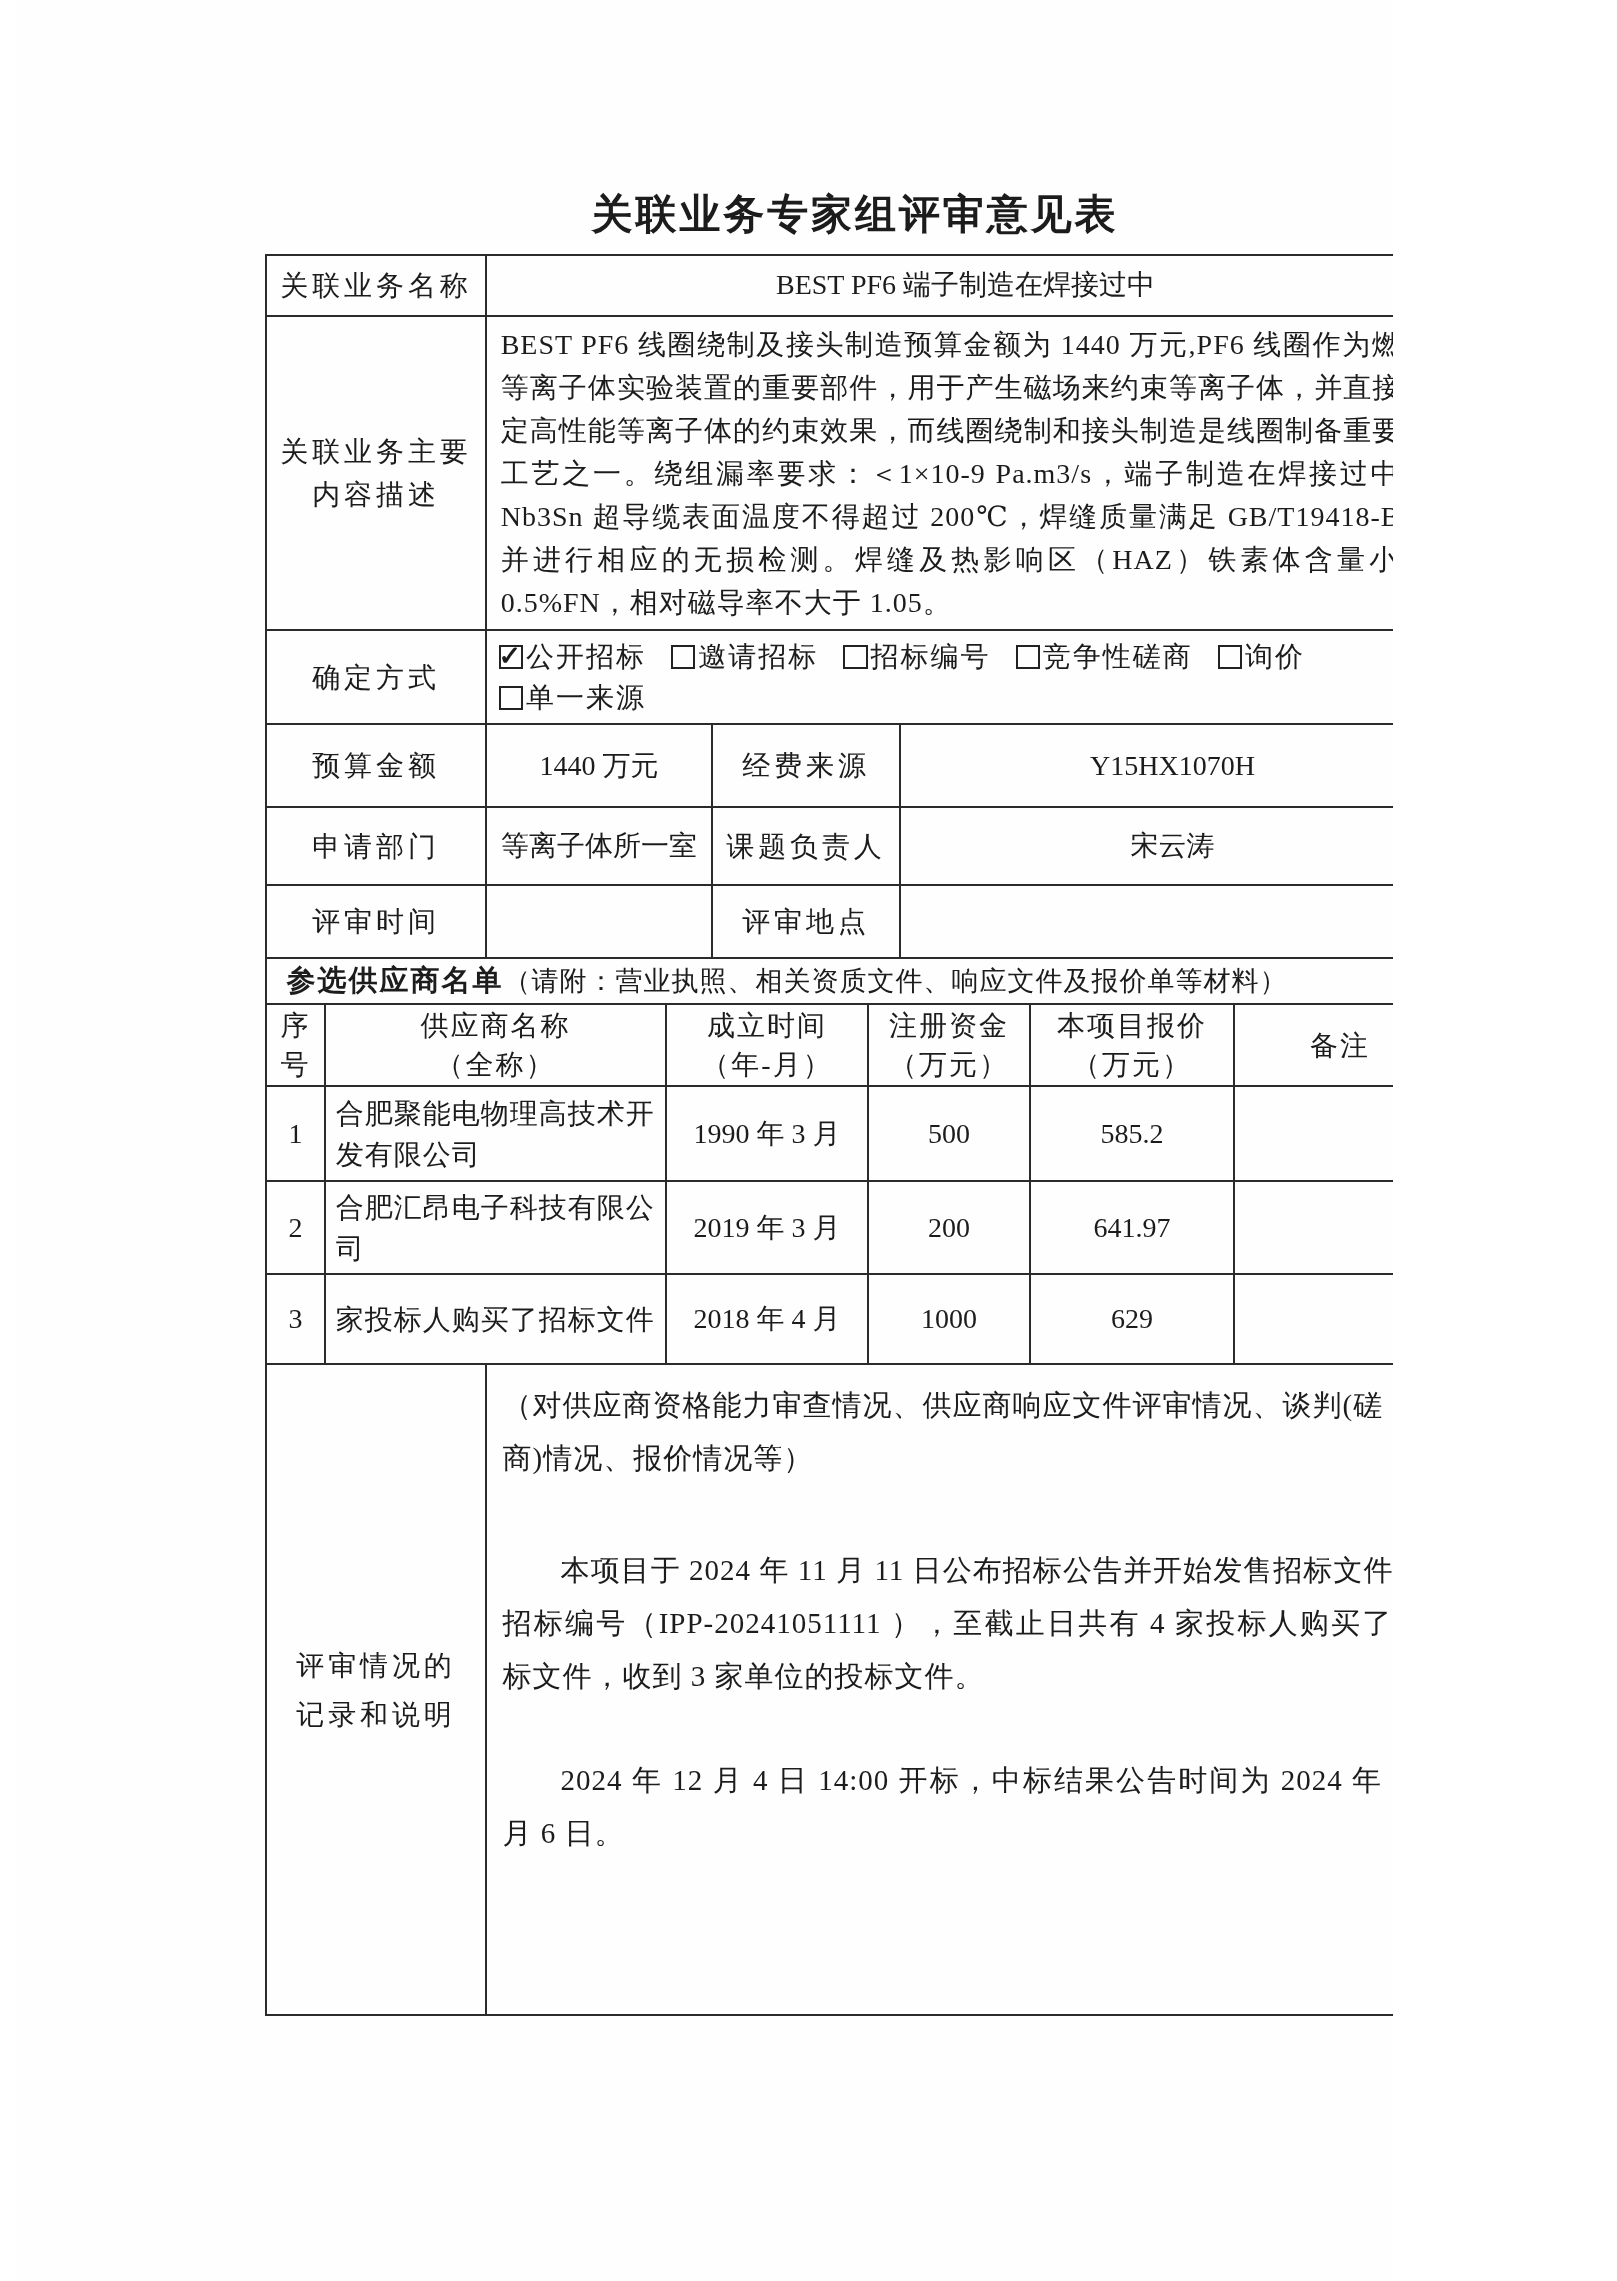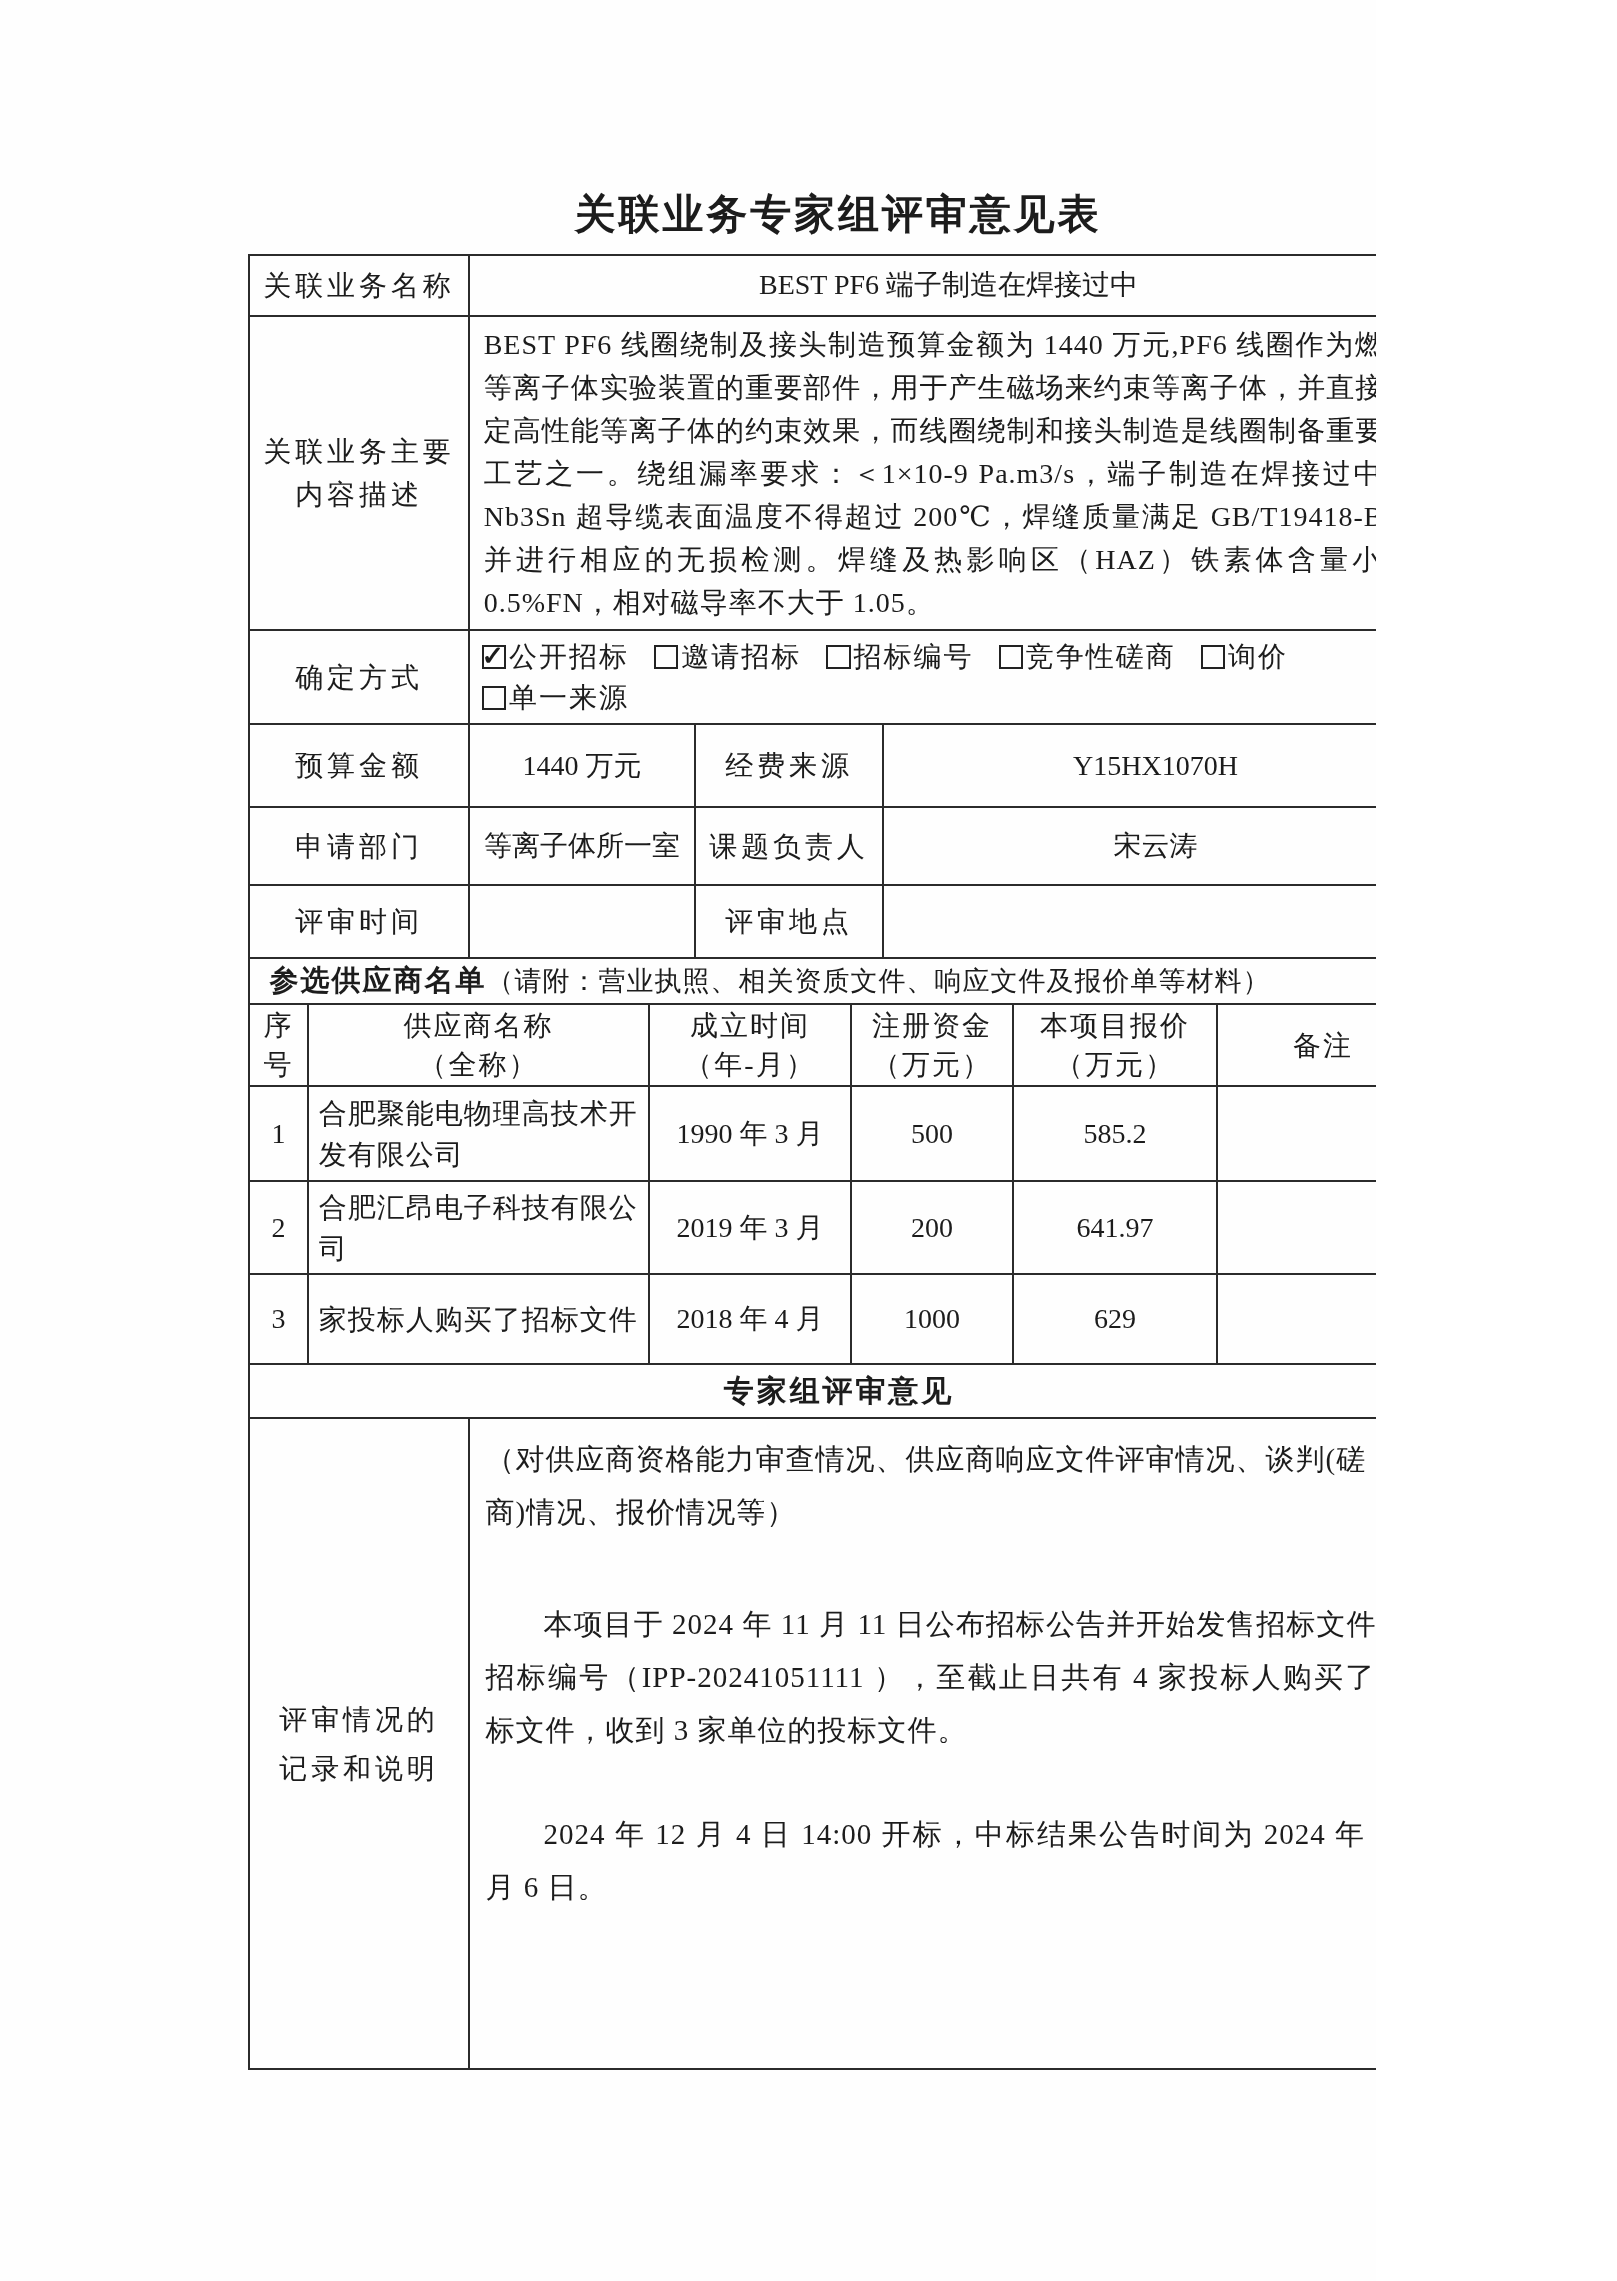--- a/index.html
+++ b/index.html
@@ -4,20 +4,21 @@
 <style>
   html,body { margin:0; padding:0; background:#ffffff; }
   .page {
     position: relative;
     width: 1376px;
     height: 2281px;
     background: #fefefe;
     color: #1c1c1c;
     font-family: "Liberation Serif", "DejaVu Serif", serif;
     overflow: hidden;
+    margin-left: 17px;
   }
   .content { width: 1180px; margin-left: 248px; padding-top: 187px; }
   .doc-title {
     margin: 0 0 11.7px 0;
     text-align: center;
     font-size: 41px;
     font-weight: bold;
     letter-spacing: 2.9px;
     font-family: "Liberation Sans", "DejaVu Sans", sans-serif;
   }
@@ -240,23 +241,20 @@
       </tr>
     </tbody>
       </table>
 
     <table class="tbl">
       <colgroup>
         <col style="width:220px">
           <col style="width:960px">
       </colgroup>
       <tbody>
-          <tr class="r-otitle">
-        <td class="opinion-title" colspan="2">专家组评审意见</td>
-      </tr>
       <tr class="r-orecord">
         <td class="record-label">
           <div>评审情况的</div>
           <div>记录和说明</div>
         </td>
         <td class="opinion-content">
           <p class="hint">（对供应商资格能力审查情况、供应商响应文件评审情况、谈判(磋商)情况、报价情况等）</p>
           <p class="para p1">本项目于 2024 年 11 月 11 日公布招标公告并开始发售招标文件，招标编号（IPP-20241051111 ），至截止日共有 4 家投标人购买了招标文件，收到 3 家单位的投标文件。</p>
           <p class="para p2">2024 年 12 月 4 日 14:00 开标，中标结果公告时间为 2024 年 12 月 6 日。</p>
         </td>

